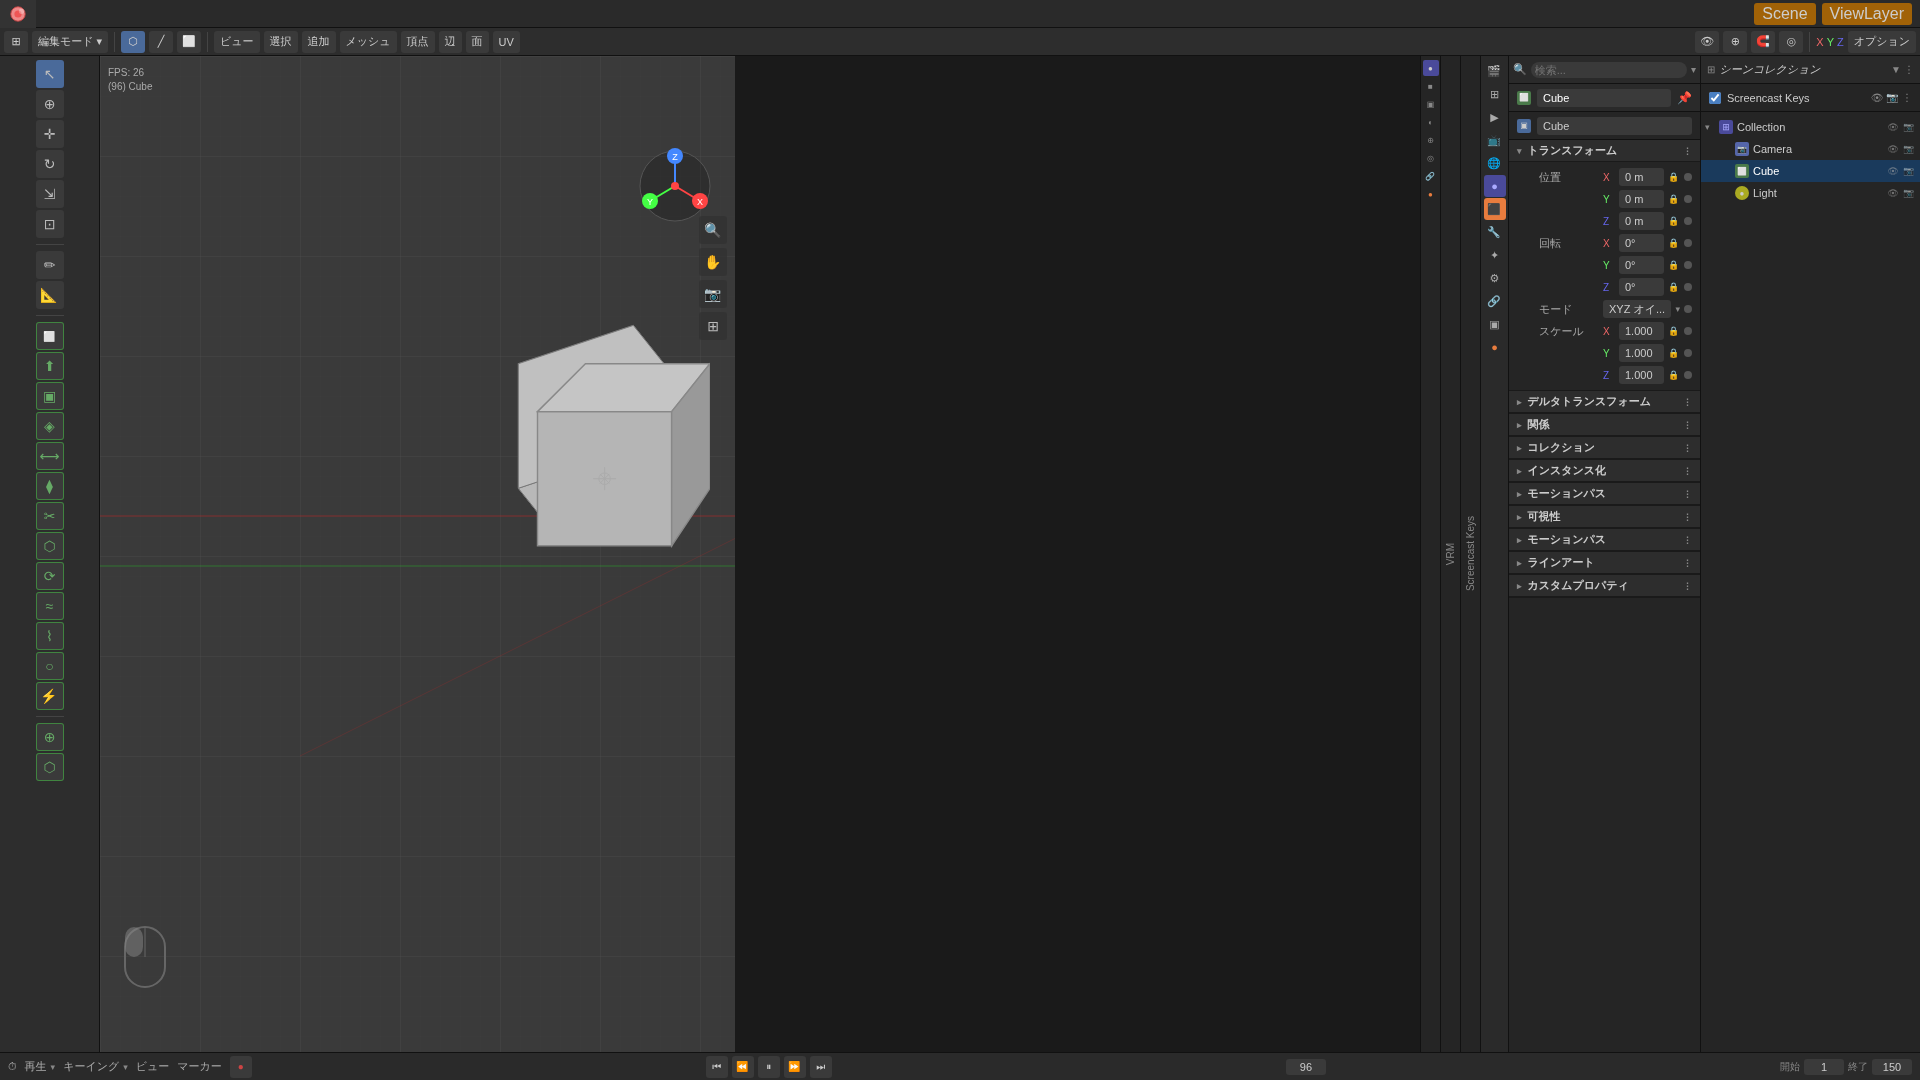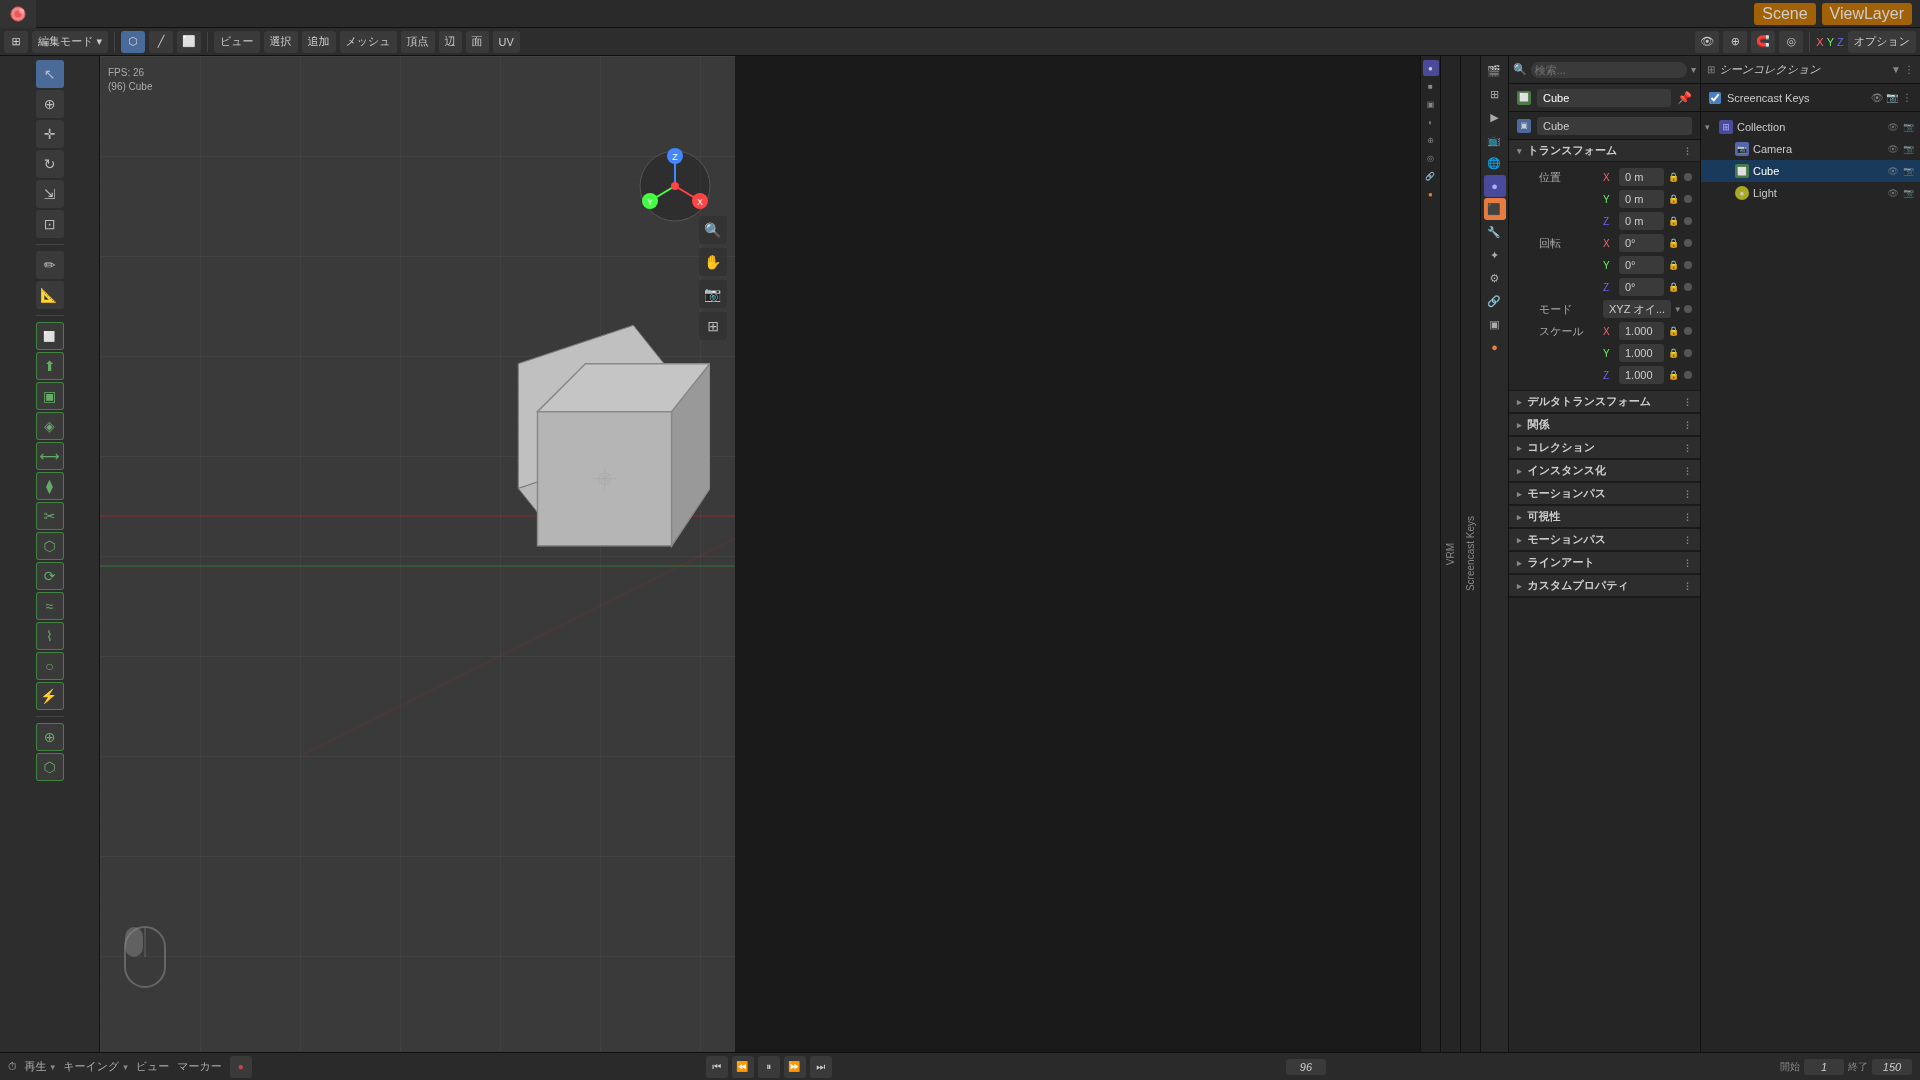--- a/index.html
+++ b/index.html
@@ -434,21 +434,20 @@
       font-size: 10px;
       color: #ccc;
     }
     .frame-display {
       background: #3a3a3a;
       padding: 2px 0;
       border-radius: 3px;
       font-size: 11px;
       min-width: 40px;
       text-align: center;
-      font-style: italic;
     }
   </style>
 </head>
 <body>
 
 <div class="top-menubar">
   <div class="logo">
     <svg viewBox="0 0 20 20" fill="none">
       <circle cx="10" cy="10" r="8" fill="#e88" stroke="#c44" stroke-width="1"></circle>
       <circle cx="10" cy="10" r="4" fill="#e55"></circle>

